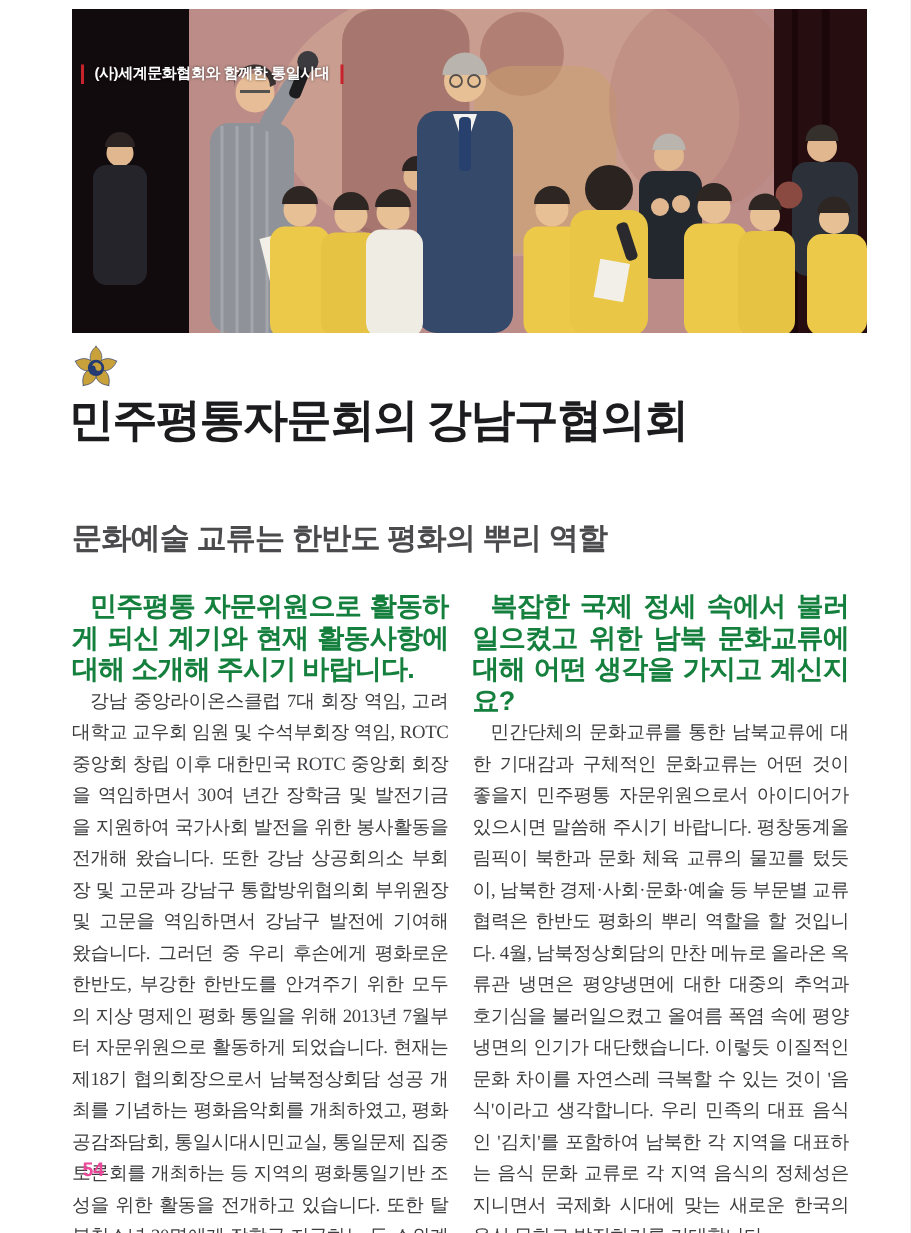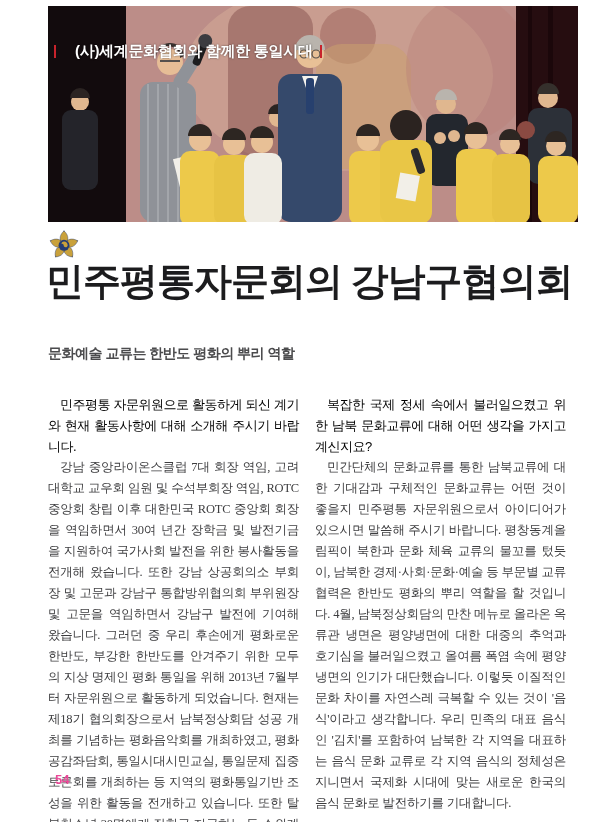--- a/index.html
+++ b/index.html
@@ -16,48 +16,47 @@
     position:absolute;left:48px;top:6px;width:530px;height:216px;
     background:#150d0e;overflow:hidden;
   }
   .photo svg{display:block;width:100%;height:100%;}
   .badge{
     position:absolute;left:6px;top:36px;
     display:flex;align-items:center;gap:7px;
   }
   .badge .bar{width:2px;height:13px;background:#C8232C;}
   .badge-text{
-    color:#ffffff;font-weight:bold;font-size:15px;
+    color:#ffffff;font-weight:bold;font-size:10px;
     letter-spacing:-0.3px;white-space:nowrap;
     text-shadow:0 0 2px rgba(0,0,0,.6);
-    margin-left:12px;
   }
   
   .emblem{position:absolute;left:48px;top:227px;width:32px;height:35px;}
   .emblem svg{display:block;width:100%;height:100%;}
   
   .title{
     position:absolute;left:46px;top:262px;margin:0;
     font-family:"Liberation Serif", serif;
-    font-size:38px;line-height:38px;font-weight:600;
+    font-size:30px;line-height:38px;font-weight:600;
     color:#1c1c1e;letter-spacing:-1px;
   }
   .subtitle{
     position:absolute;left:48px;top:345px;margin:0;
-    font-size:14px;font-weight:700;color:#4b4b4d;letter-spacing:-0.5px;
+    font-size:20px;font-weight:700;color:#4b4b4d;letter-spacing:-0.5px;
   }
   
   .columns{
     position:absolute;left:48px;top:394px;width:518px;
     display:flex;gap:16px;
   }
   .col{width:251px;}
   p.q{
-    margin:0;font-weight:400;font-size:13px;line-height:21px;
-    color:#000000;text-indent:12px;text-align:justify;letter-spacing:-0.5px;
+    margin:0;font-weight:700;font-size:18px;line-height:21px;
+    color:#15803d;text-indent:12px;text-align:justify;letter-spacing:-0.5px;
   }
   p.a{
     margin:0 0 21px 0;
     font-family:"Liberation Serif", serif;
     font-size:12.5px;line-height:21px;color:#3d3d3f;
     text-indent:12px;text-align:justify;letter-spacing:-0.2px;
   }
   
   .page-number{
     position:absolute;left:55px;top:772px;

